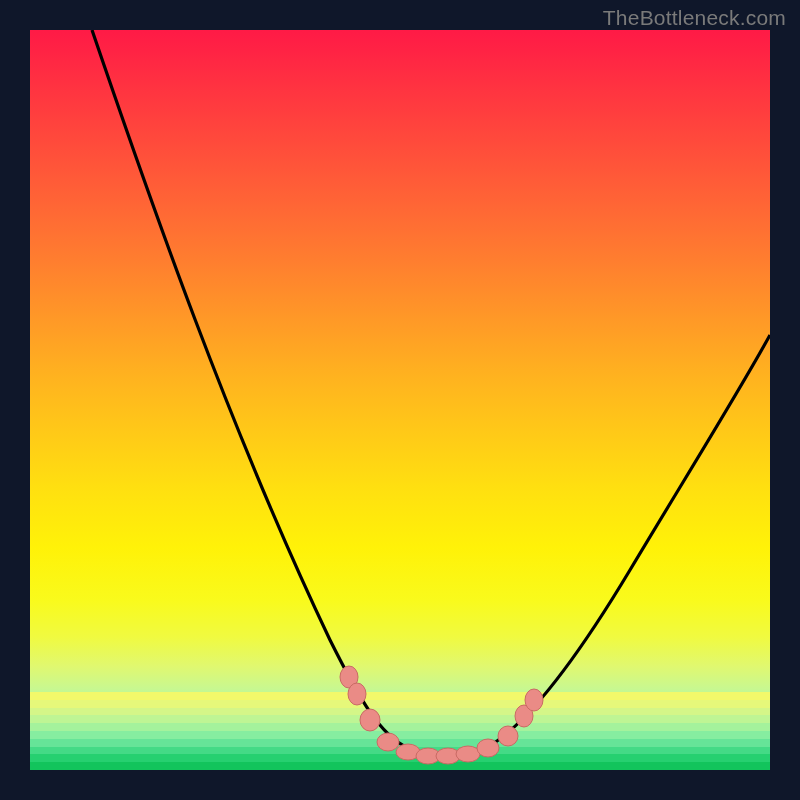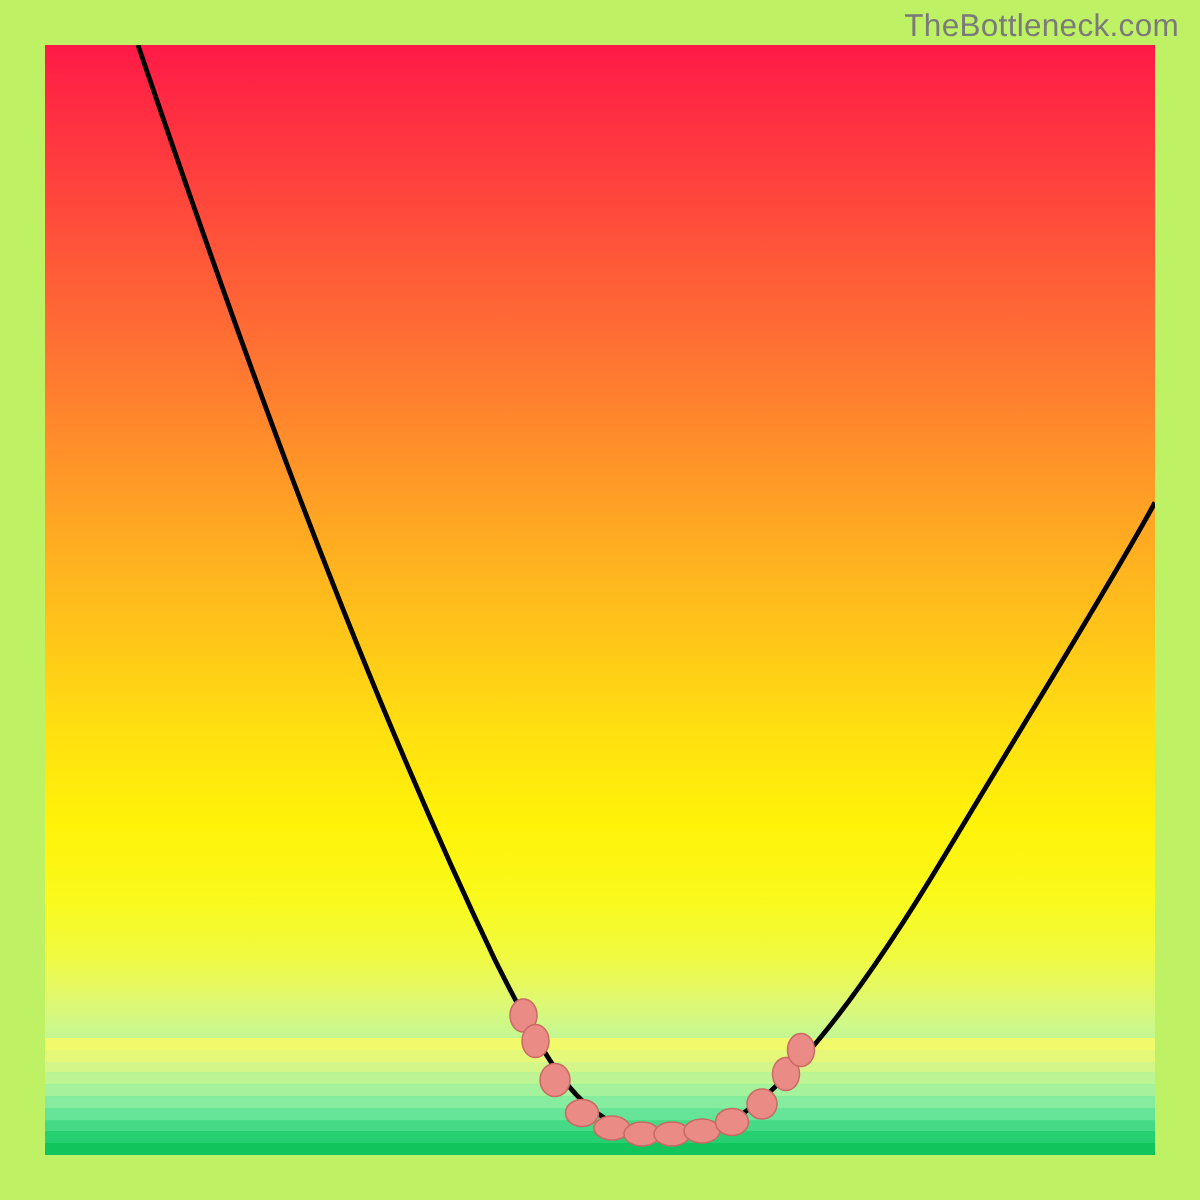--- a/index.html
+++ b/index.html
@@ -7,21 +7,21 @@
     padding: 0;
     width: 800px;
     height: 800px;
     background: #000;
     overflow: hidden;
     font-family: Arial, Helvetica, sans-serif;
   }
   .frame {
     position: absolute;
     inset: 0;
-    background: #bef264;
+    background: #0f172a;
   }
   .plot {
     position: absolute;
     left: 30px;
     top: 30px;
     width: 740px;
     height: 740px;
     overflow: hidden;
   }
   .gradient {

